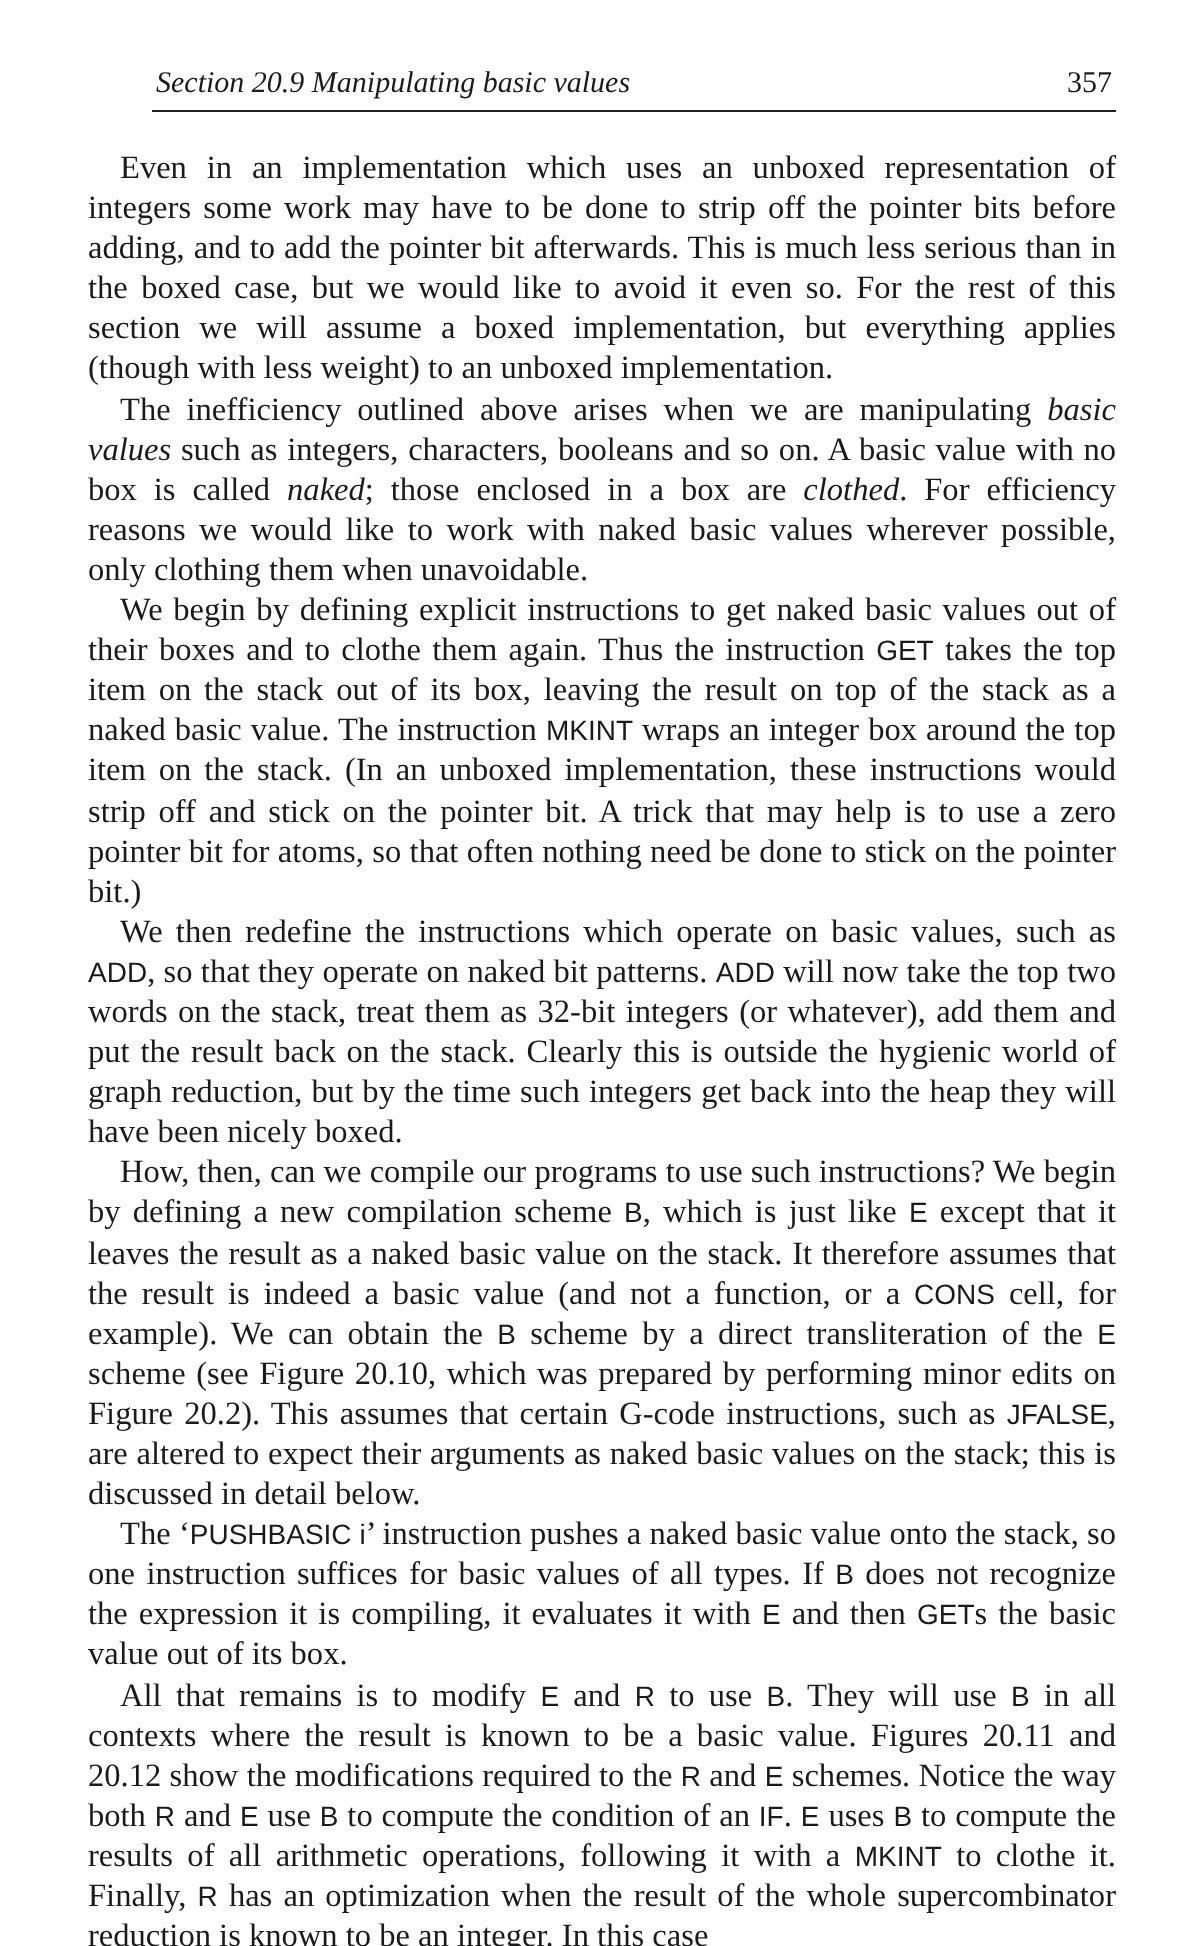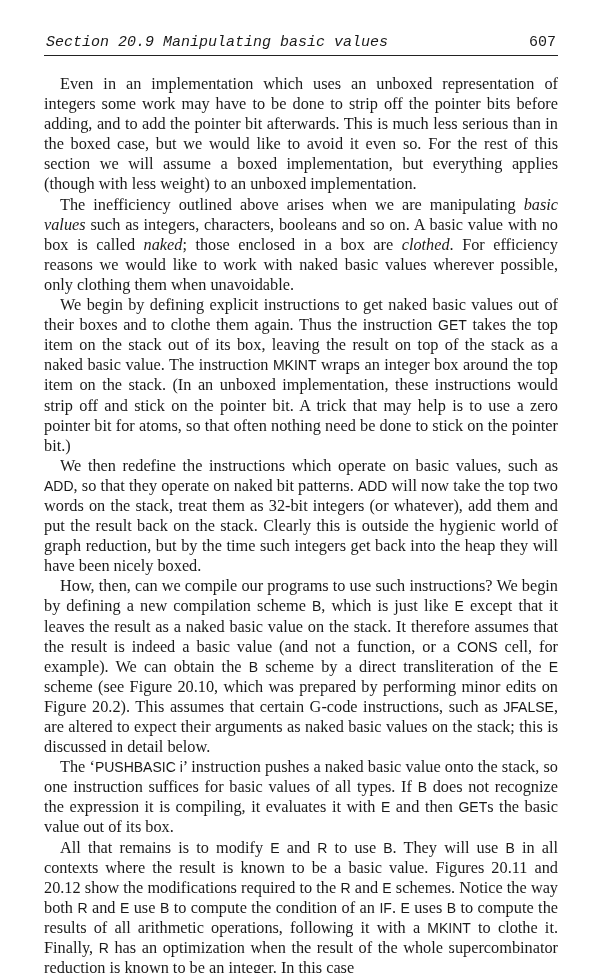--- a/index.html
+++ b/index.html
@@ -1,34 +1,35 @@
 <!DOCTYPE html>
 <html><head>
 <meta charset="utf-8">
 <style>
   html, body { margin: 0; padding: 0; background: #ffffff; }
   body { width: 600px; height: 973px; position: relative; overflow: hidden; color: #1a1a1a; }
   .page { position: absolute; left: 44px; top: 34px; width: 514px; }
   .running-head {
     display: flex; justify-content: space-between; align-items: baseline;
-    font-family: Liberation Mono, monospace; font-size: 15px; padding: 0 2px 4px 2px;
+    font-family: Liberation Serif, serif; font-size: 15px; padding: 0 2px 4px 2px;
     border-bottom: 1.6px solid #222;
+    margin-left: 32px;
   }
   .running-head .title { font-style: italic; }
   .body { margin-top: 18px; font-family: "Liberation Serif", serif; font-size: 16.3px; line-height: 20.1px; text-align: justify; }
   .body p { margin: 0; text-indent: 16px; }
   .sc { font-family: "Liberation Sans", sans-serif; font-size: 14px; }
 </style>
 </head>
 <body>
 
 <div class="page">
   <div class="running-head">
     <span class="title">Section 20.9  Manipulating basic values</span>
-    <span>607</span>
+    <span>357</span>
   </div>
   <div class="body" id="body">
       <p><span>Even in an implementation which uses an unboxed representation of integers some work may have to be done to strip off the pointer bits before adding, and to add the pointer bit afterwards. This is much less serious than in the boxed case, but we would like to avoid it even so. For the rest of this section we will assume a boxed implementation, but everything applies (though with less weight) to an unboxed implementation.</span></p>
       <p><span>The inefficiency outlined above arises when we are manipulating </span><em>basic values</em><span> such as integers, characters, booleans and so on. A basic value with no box is called </span><em>naked</em><span>; those enclosed in a box are </span><em>clothed</em><span>. For efficiency reasons we would like to work with naked basic values wherever possible, only clothing them when unavoidable.</span></p>
       <p><span>We begin by defining explicit instructions to get naked basic values out of their boxes and to clothe them again. Thus the instruction </span><span class="sc">GET</span><span> takes the top item on the stack out of its box, leaving the result on top of the stack as a naked basic value. The instruction </span><span class="sc">MKINT</span><span> wraps an integer box around the top item on the stack. (In an unboxed implementation, these instructions would strip off and stick on the pointer bit. A trick that may help is to use a zero pointer bit for atoms, so that often nothing need be done to stick on the pointer bit.)</span></p>
       <p><span>We then redefine the instructions which operate on basic values, such as </span><span class="sc">ADD</span><span>, so that they operate on naked bit patterns. </span><span class="sc">ADD</span><span> will now take the top two words on the stack, treat them as 32-bit integers (or whatever), add them and put the result back on the stack. Clearly this is outside the hygienic world of graph reduction, but by the time such integers get back into the heap they will have been nicely boxed.</span></p>
       <p><span>How, then, can we compile our programs to use such instructions? We begin by defining a new compilation scheme </span><span class="sc">B</span><span>, which is just like </span><span class="sc">E</span><span> except that it leaves the result as a naked basic value on the stack. It therefore assumes that the result is indeed a basic value (and not a function, or a </span><span class="sc">CONS</span><span> cell, for example). We can obtain the </span><span class="sc">B</span><span> scheme by a direct transliteration of the </span><span class="sc">E</span><span> scheme (see Figure 20.10, which was prepared by performing minor edits on Figure 20.2). This assumes that certain G-code instructions, such as </span><span class="sc">JFALSE</span><span>, are altered to expect their arguments as naked basic values on the stack; this is discussed in detail below.</span></p>
       <p><span>The ‘</span><span class="sc">PUSHBASIC  i</span><span>’ instruction pushes a naked basic value onto the stack, so one instruction suffices for basic values of all types. If </span><span class="sc">B</span><span> does not recognize the expression it is compiling, it evaluates it with </span><span class="sc">E</span><span> and then </span><span class="sc">GET</span><span>s the basic value out of its box.</span></p>
       <p><span>All that remains is to modify </span><span class="sc">E</span><span> and </span><span class="sc">R</span><span> to use </span><span class="sc">B</span><span>. They will use </span><span class="sc">B</span><span> in all contexts where the result is known to be a basic value. Figures 20.11 and 20.12 show the modifications required to the </span><span class="sc">R</span><span> and </span><span class="sc">E</span><span> schemes. Notice the way both </span><span class="sc">R</span><span> and </span><span class="sc">E</span><span> use </span><span class="sc">B</span><span> to compute the condition of an </span><span class="sc">IF</span><span>. </span><span class="sc">E</span><span> uses </span><span class="sc">B</span><span> to compute the results of all arithmetic operations, following it with a </span><span class="sc">MKINT</span><span> to clothe it. Finally, </span><span class="sc">R</span><span> has an optimization when the result of the whole supercombinator reduction is known to be an integer. In this case </span></p>
     </div>

